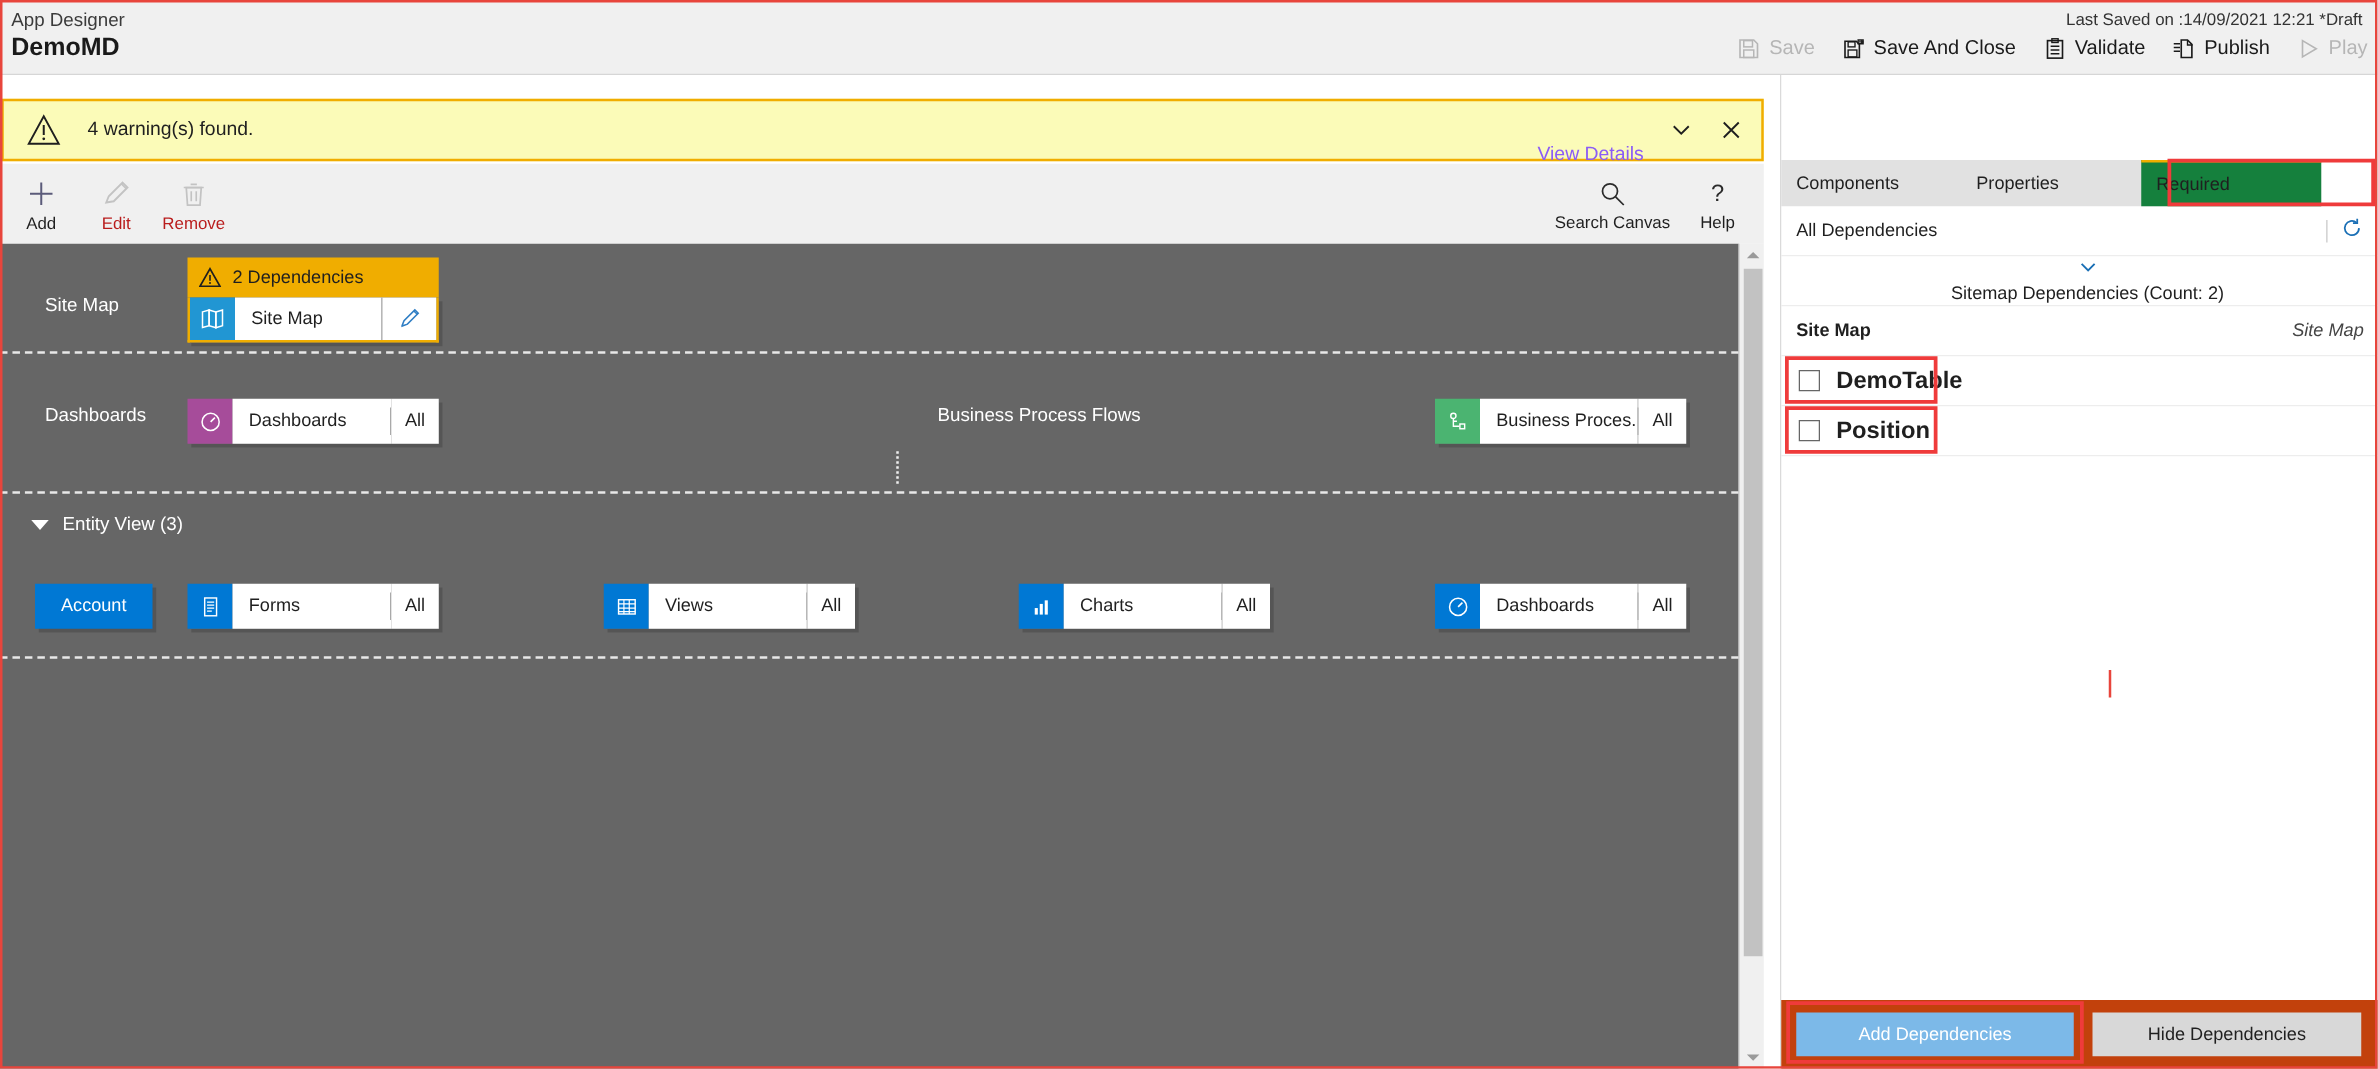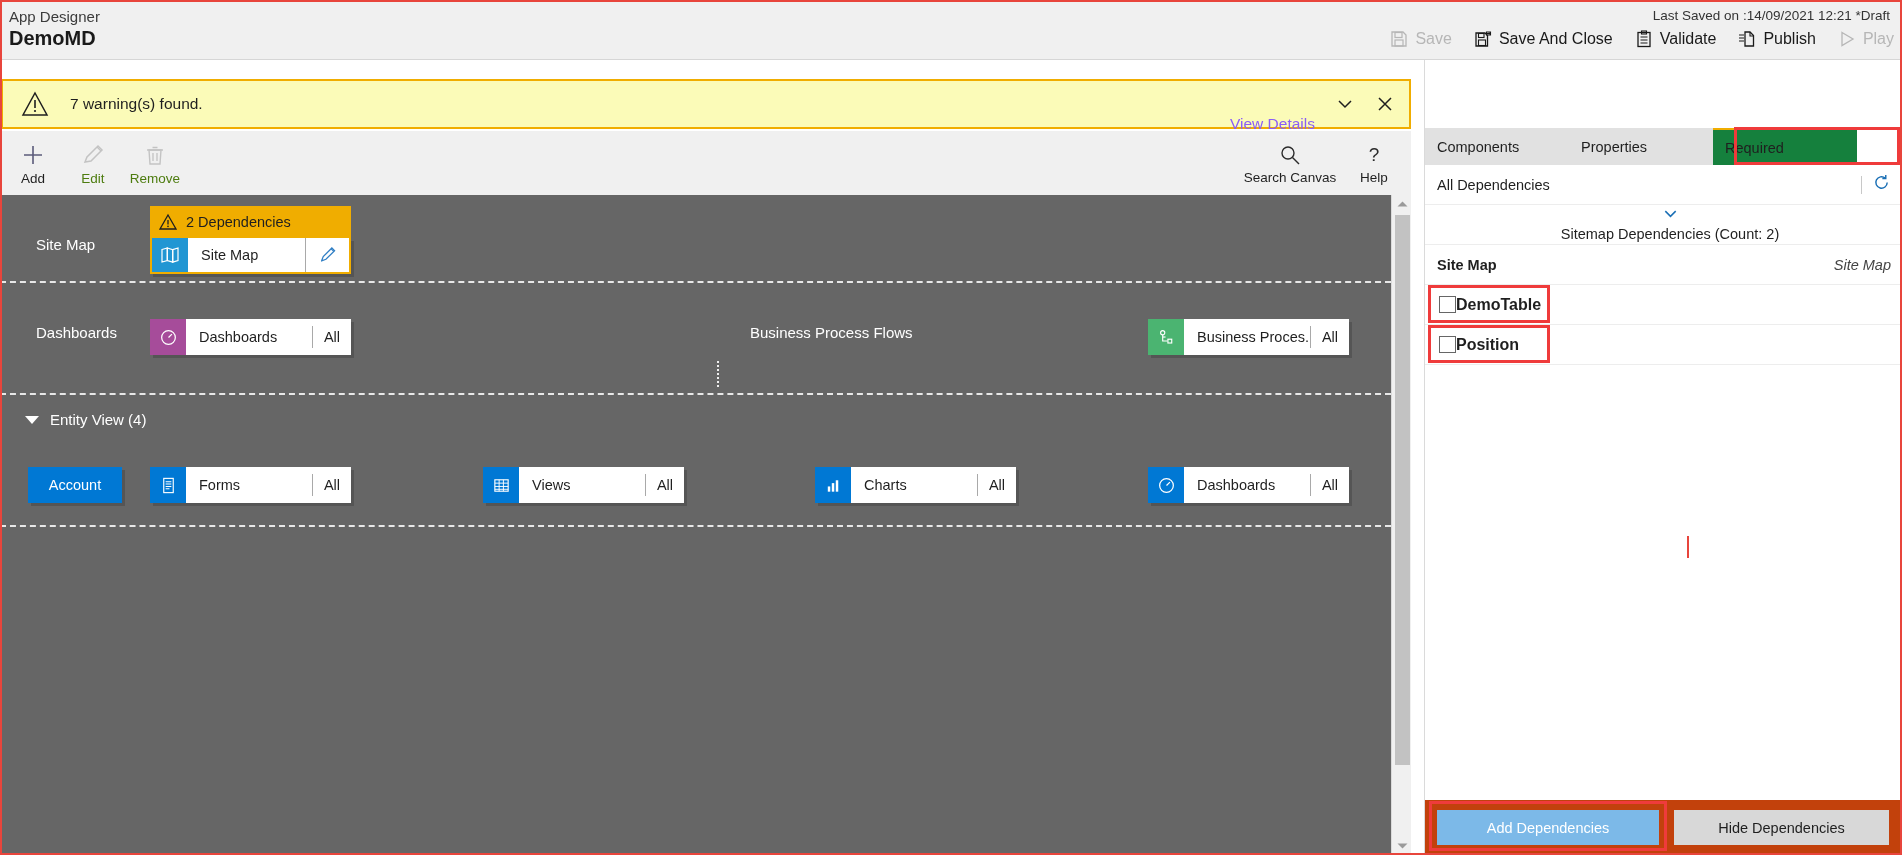--- a/index.html
+++ b/index.html
@@ -57,21 +57,21 @@
   
   .cmd-bar {
     position: absolute; left: 0; top: 131px; width: 1411px; height: 64px;
     background: #f0f0f0;
   }
   .cmd-btn {
     position: absolute; top: 6px; width: 66px; height: 54px;
     display: flex; flex-direction: column; align-items: center; justify-content: center;
     gap: 4px; font-size: 13.5px; color: #1f1f1f; cursor: pointer;
   }
-  .cmd-btn.disabled { color: #4d7c0f; cursor: default; }
+  .cmd-btn.disabled { color: #b91c1c; cursor: default; }
   .cmd-btn svg { display: block; }
 
   
   .canvas {
     position: absolute; left: 0; top: 195px; width: 1391px; height: 660px;
     background: #666666; overflow: hidden;
   }
   .canvas-scroll {
     position: absolute; left: 1391px; top: 195px; width: 20px; height: 660px;
     background: #f0f0f0; border-left: 1px solid #dadada;
@@ -209,21 +209,21 @@
   .subhead-row .left { margin-left: 12px; font-size: 14.5px; font-weight: bold; color: #1f1f1f; }
   .subhead-row .right { position: absolute; right: 12px; font-size: 14.5px; font-style: italic; color: #444; }
   .dep-item {
     position: absolute; left: 0; width: 478px; height: 40px;
     display: flex; align-items: center; border-bottom: 1px solid #ededed;
   }
   .dep-item .cb {
     margin-left: 14px; width: 17px; height: 17px;
     border: 1px solid #666; background: #fff; cursor: pointer;
   }
-  .dep-item .nm { font-size: 16px; font-weight: bold; color: #1f1f1f; }
+  .dep-item .nm { margin-left: 13px; font-size: 19px; font-weight: bold; color: #1f1f1f; }
 
   .caret-red {
     position: absolute; left: 1687px; top: 536px; width: 2px; height: 22px;
     background: #e8453c;
   }
 
   .panel-bottom {
     position: absolute; left: 0; bottom: 0; width: 478px; height: 55px;
     background: #c2410c; display: flex; align-items: center;
   }
@@ -312,21 +312,21 @@
 </div>
 
 <div class="warn-bar">
   <span class="warn-icon">
     <svg width="28" height="28" viewBox="0 0 28 28">
         <path d="M14 3 26 25H2z" fill="none" stroke="#1f1f1f" stroke-width="1.5"></path>
         <path d="M14 10v8" stroke="#1f1f1f" stroke-width="1.6"></path>
         <circle cx="14" cy="21" r="1.1" fill="#1f1f1f"></circle>
       </svg>
   </span>
-  <span class="warn-text">7 warning(s) found.</span>
+  <span class="warn-text">4 warning(s) found.</span>
   <div class="warn-right">
     <span class="view-details">View Details</span>
     <span class="chev">
       <svg width="20" height="20" viewBox="0 0 20 20">
           <path d="M4 7l6 6 6-6" fill="none" stroke="#1f1f1f" stroke-width="1.5"></path>
         </svg>
     </span>
     <span class="xbtn">
       <svg width="20" height="20" viewBox="0 0 20 20">
           <path d="M4 4l12 12M16 4L4 16" fill="none" stroke="#1f1f1f" stroke-width="1.5"></path>
@@ -448,21 +448,21 @@
       <span class="tile-sep">
           <i></i>
         </span>
       <span class="tile-all">All</span>
     </div>
   </div>
 
   <div class="zone z3">
     <div class="entity-toggle">
       <span class="tri"></span>
-      <span>Entity View (4)</span>
+      <span>Entity View (3)</span>
     </div>
 
     <div class="account-btn">Account</div>
 
     <div class="tile" style="left:150px; top:72px; width:201px;">
       <span class="tile-ic" style="background:#0078d4;">
         <svg width="19" height="19" viewBox="0 0 20 20">
             <rect x="5" y="2.5" width="10" height="15" fill="none" stroke="#fff" stroke-width="1.2"></rect>
             <path d="M7 6h6M7 8.5h6M7 11h6M7 13.5h4" stroke="#fff" stroke-width="1.1"></path>
           </svg>

